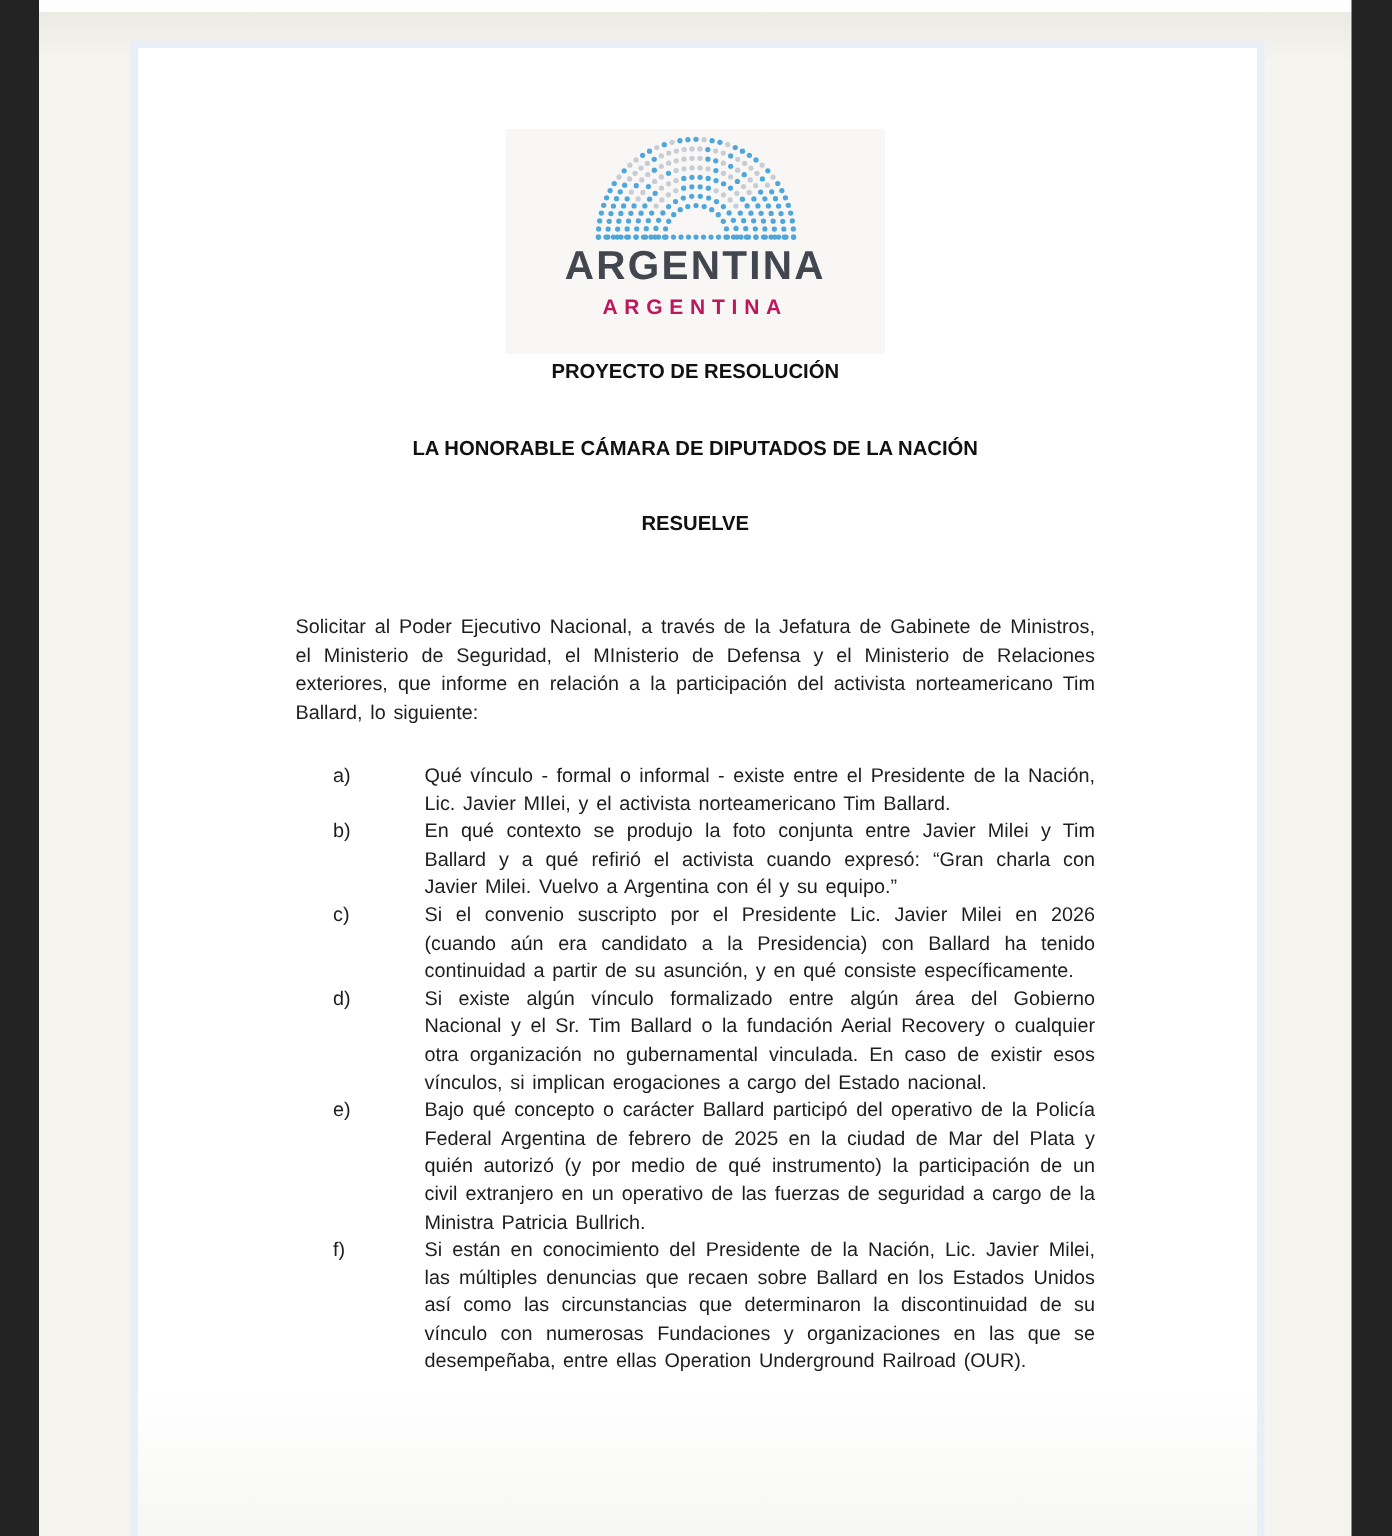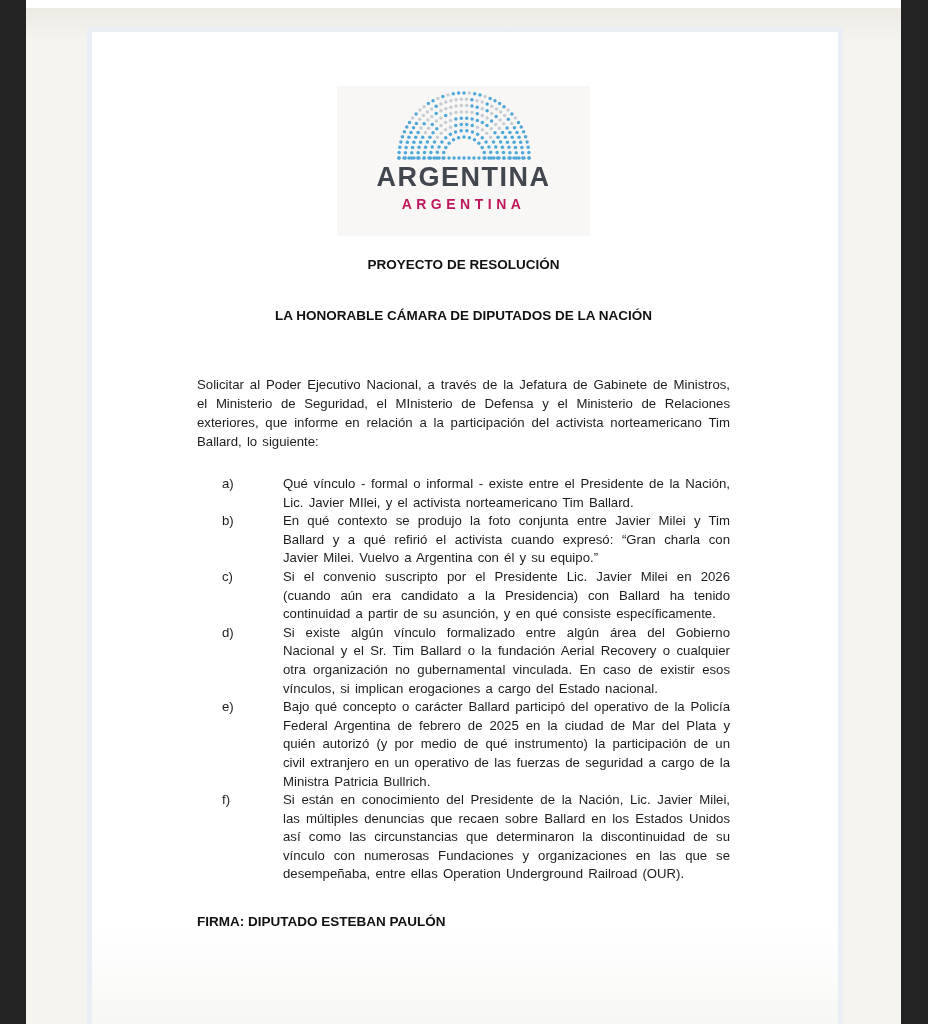--- a/index.html
+++ b/index.html
@@ -43,21 +43,21 @@
     color: #42464e; line-height: 1; margin-top: 2px;
   }
   .logo-subtitle {
     font-size: 14px; font-weight: 600; letter-spacing: 4.5px;
     color: #be185d; line-height: 1; margin-top: 6px;
   }
 
   .h1, .h2, .h3 {
     text-align:center; font-weight:bold; font-size:13.5px; color:#111; line-height:14px;
   }
-  .h1 { margin-top: 22px; }
+  .h1 { margin-top: 5px; }
   .h2 { margin-top: 37px; }
   .h3 { margin-top: 36px; }
 
   .intro {
     margin: 52px 0 12px 0;
     font-size: 13.2px; line-height: 19px; color:#1d1d1d;
     text-align: justify;
     word-spacing: 1.5px;
   }
 
@@ -325,20 +325,21 @@
           <circle cx="125.00" cy="72.00" r="1.75" fill="#4ea6d9"></circle>
           <circle cx="130.00" cy="72.00" r="1.75" fill="#4ea6d9"></circle>
           <circle cx="135.00" cy="72.00" r="1.75" fill="#4ea6d9"></circle>
         </svg>
       <div class="logo-title">ARGENTINA</div>
       <div class="logo-subtitle">ARGENTINA</div>
     </div>
 
     <div class="h1">PROYECTO DE RESOLUCIÓN</div>
     <div class="h2">LA HONORABLE CÁMARA DE DIPUTADOS DE LA NACIÓN</div>
+    <div class="h3">RESUELVE</div>
 
     <p class="intro">Solicitar al Poder Ejecutivo Nacional, a través de la Jefatura de Gabinete de Ministros, el Ministerio de Seguridad, el MInisterio de Defensa y el Ministerio de Relaciones exteriores, que informe en relación a la participación del activista norteamericano Tim Ballard, lo siguiente:</p>
 
     <div class="list" id="request-list">
         <div class="list-item">
           <div class="item-marker">a)</div>
           <div class="item-text">Qué vínculo - formal o informal - existe entre el Presidente de la Nación, Lic. Javier MIlei, y el activista norteamericano Tim Ballard.</div>
         </div>
         <div class="list-item">
           <div class="item-marker">b)</div>

